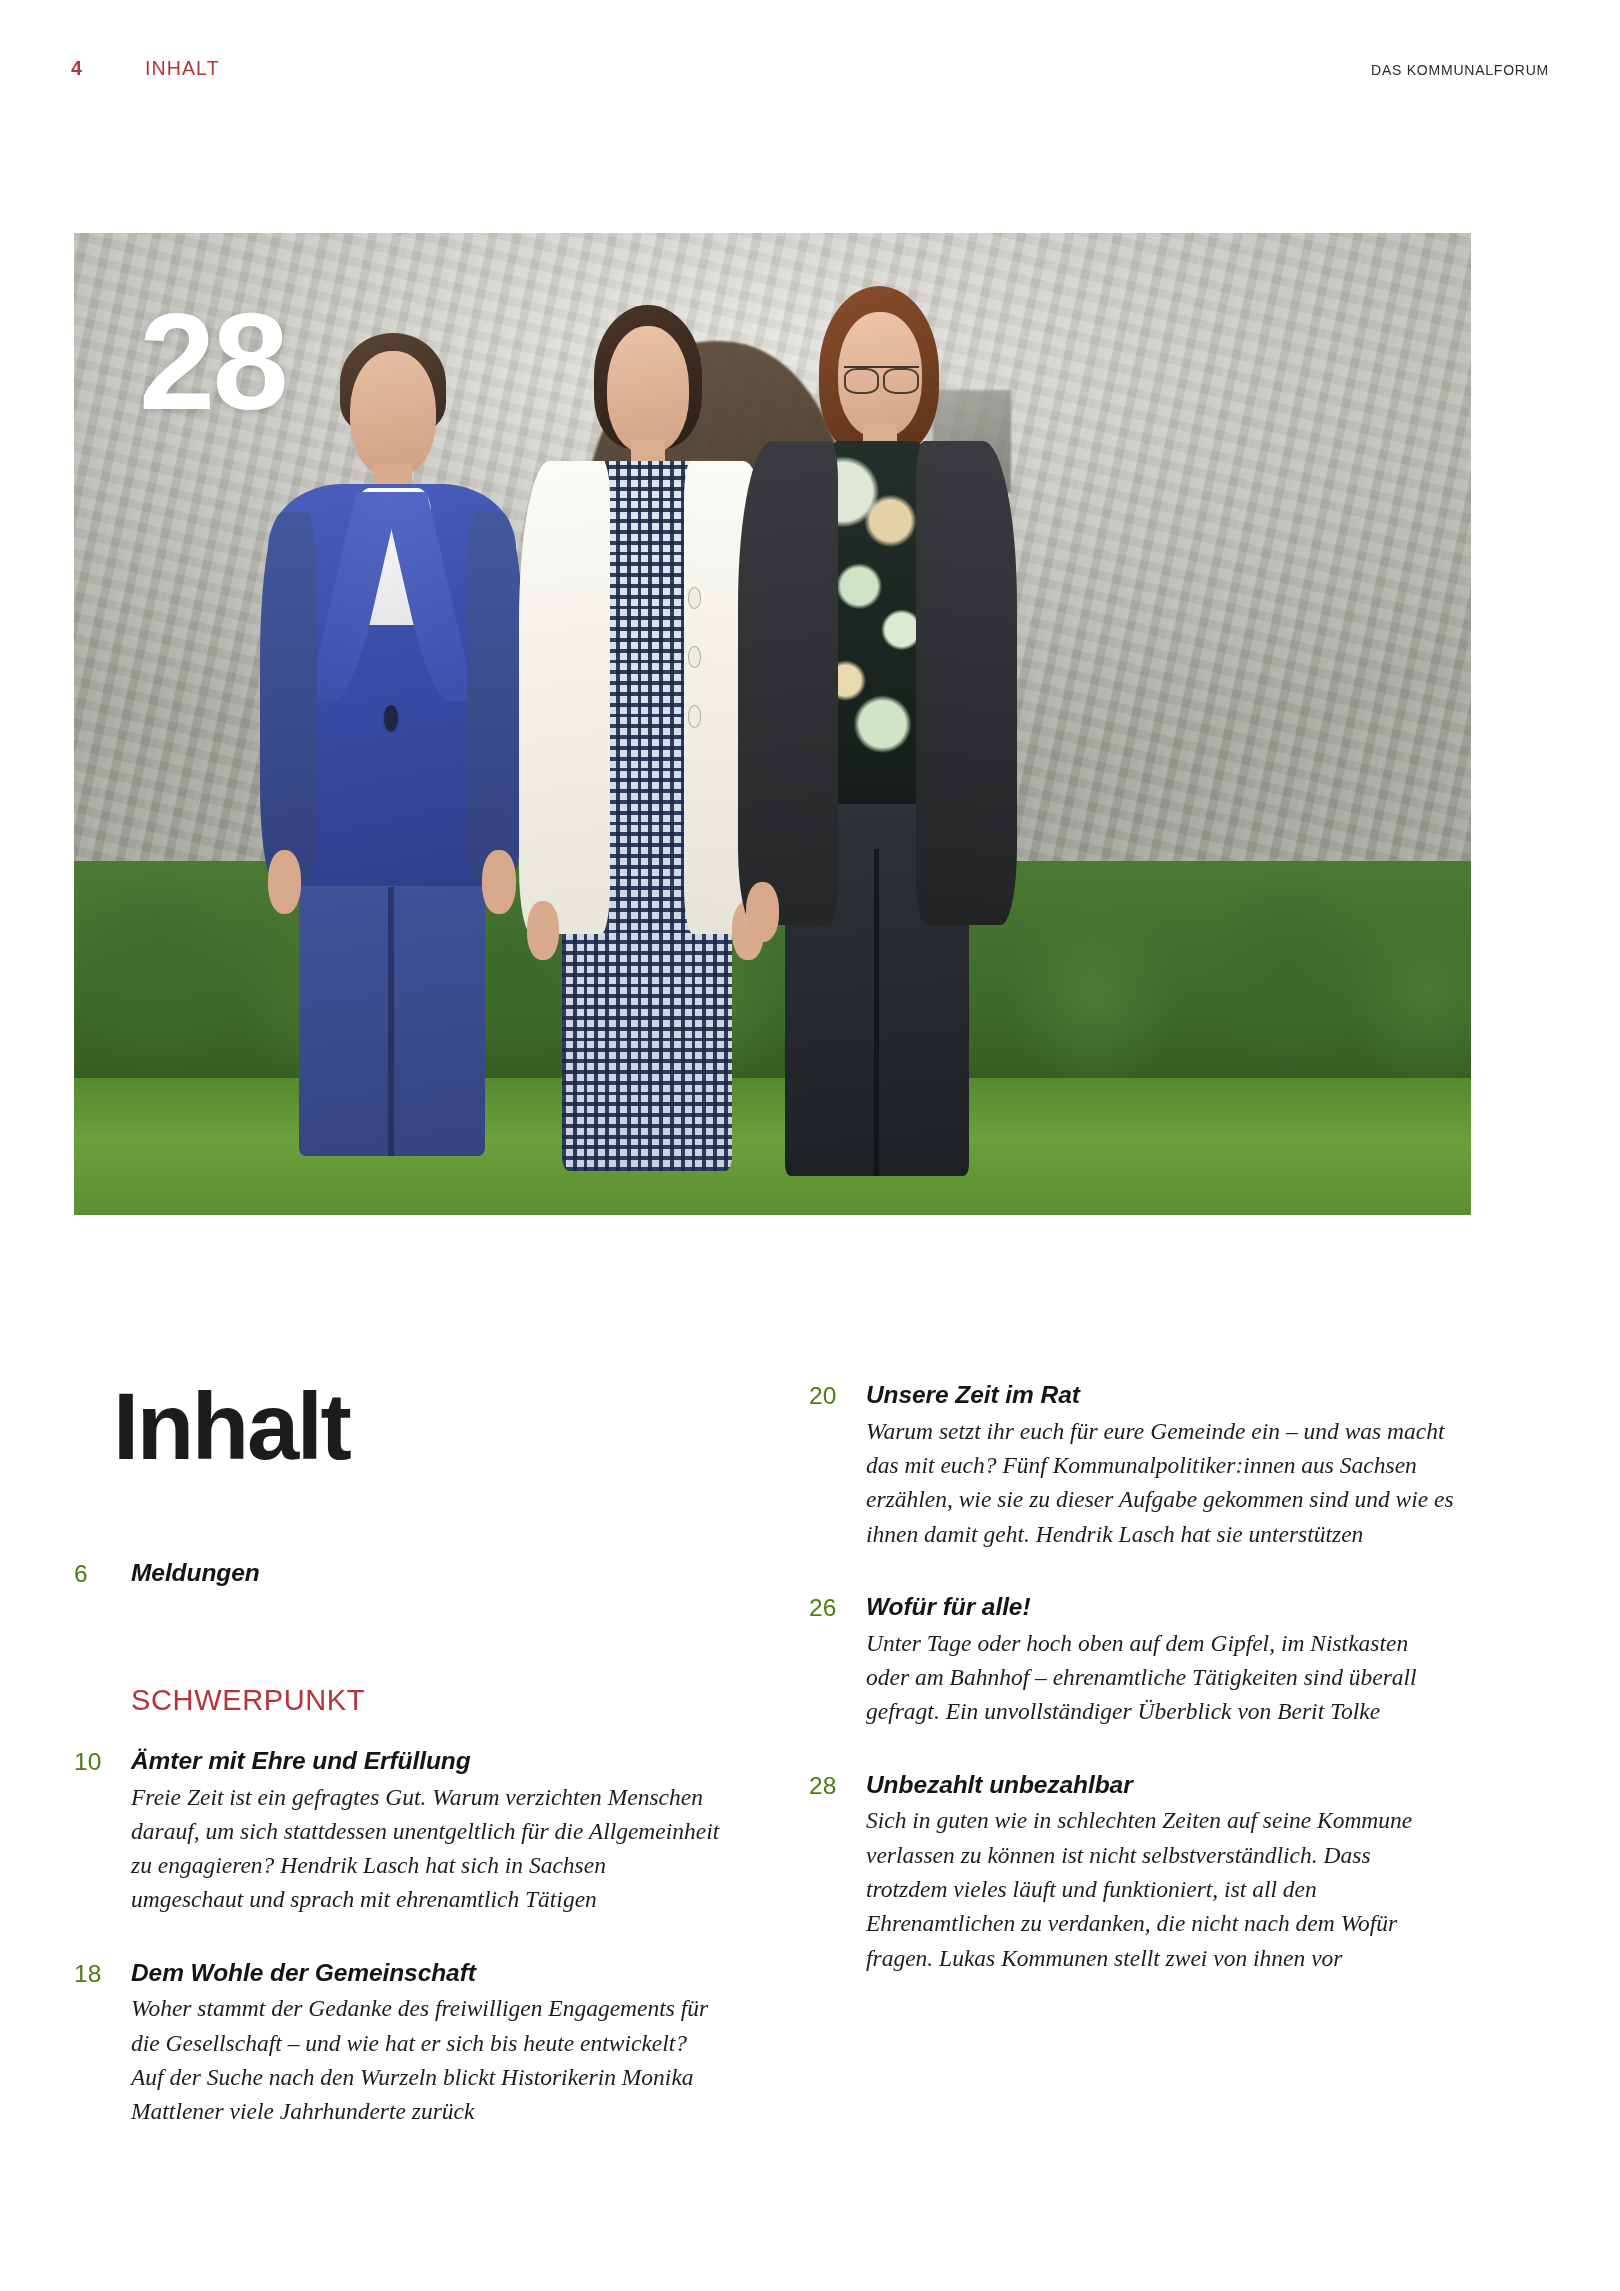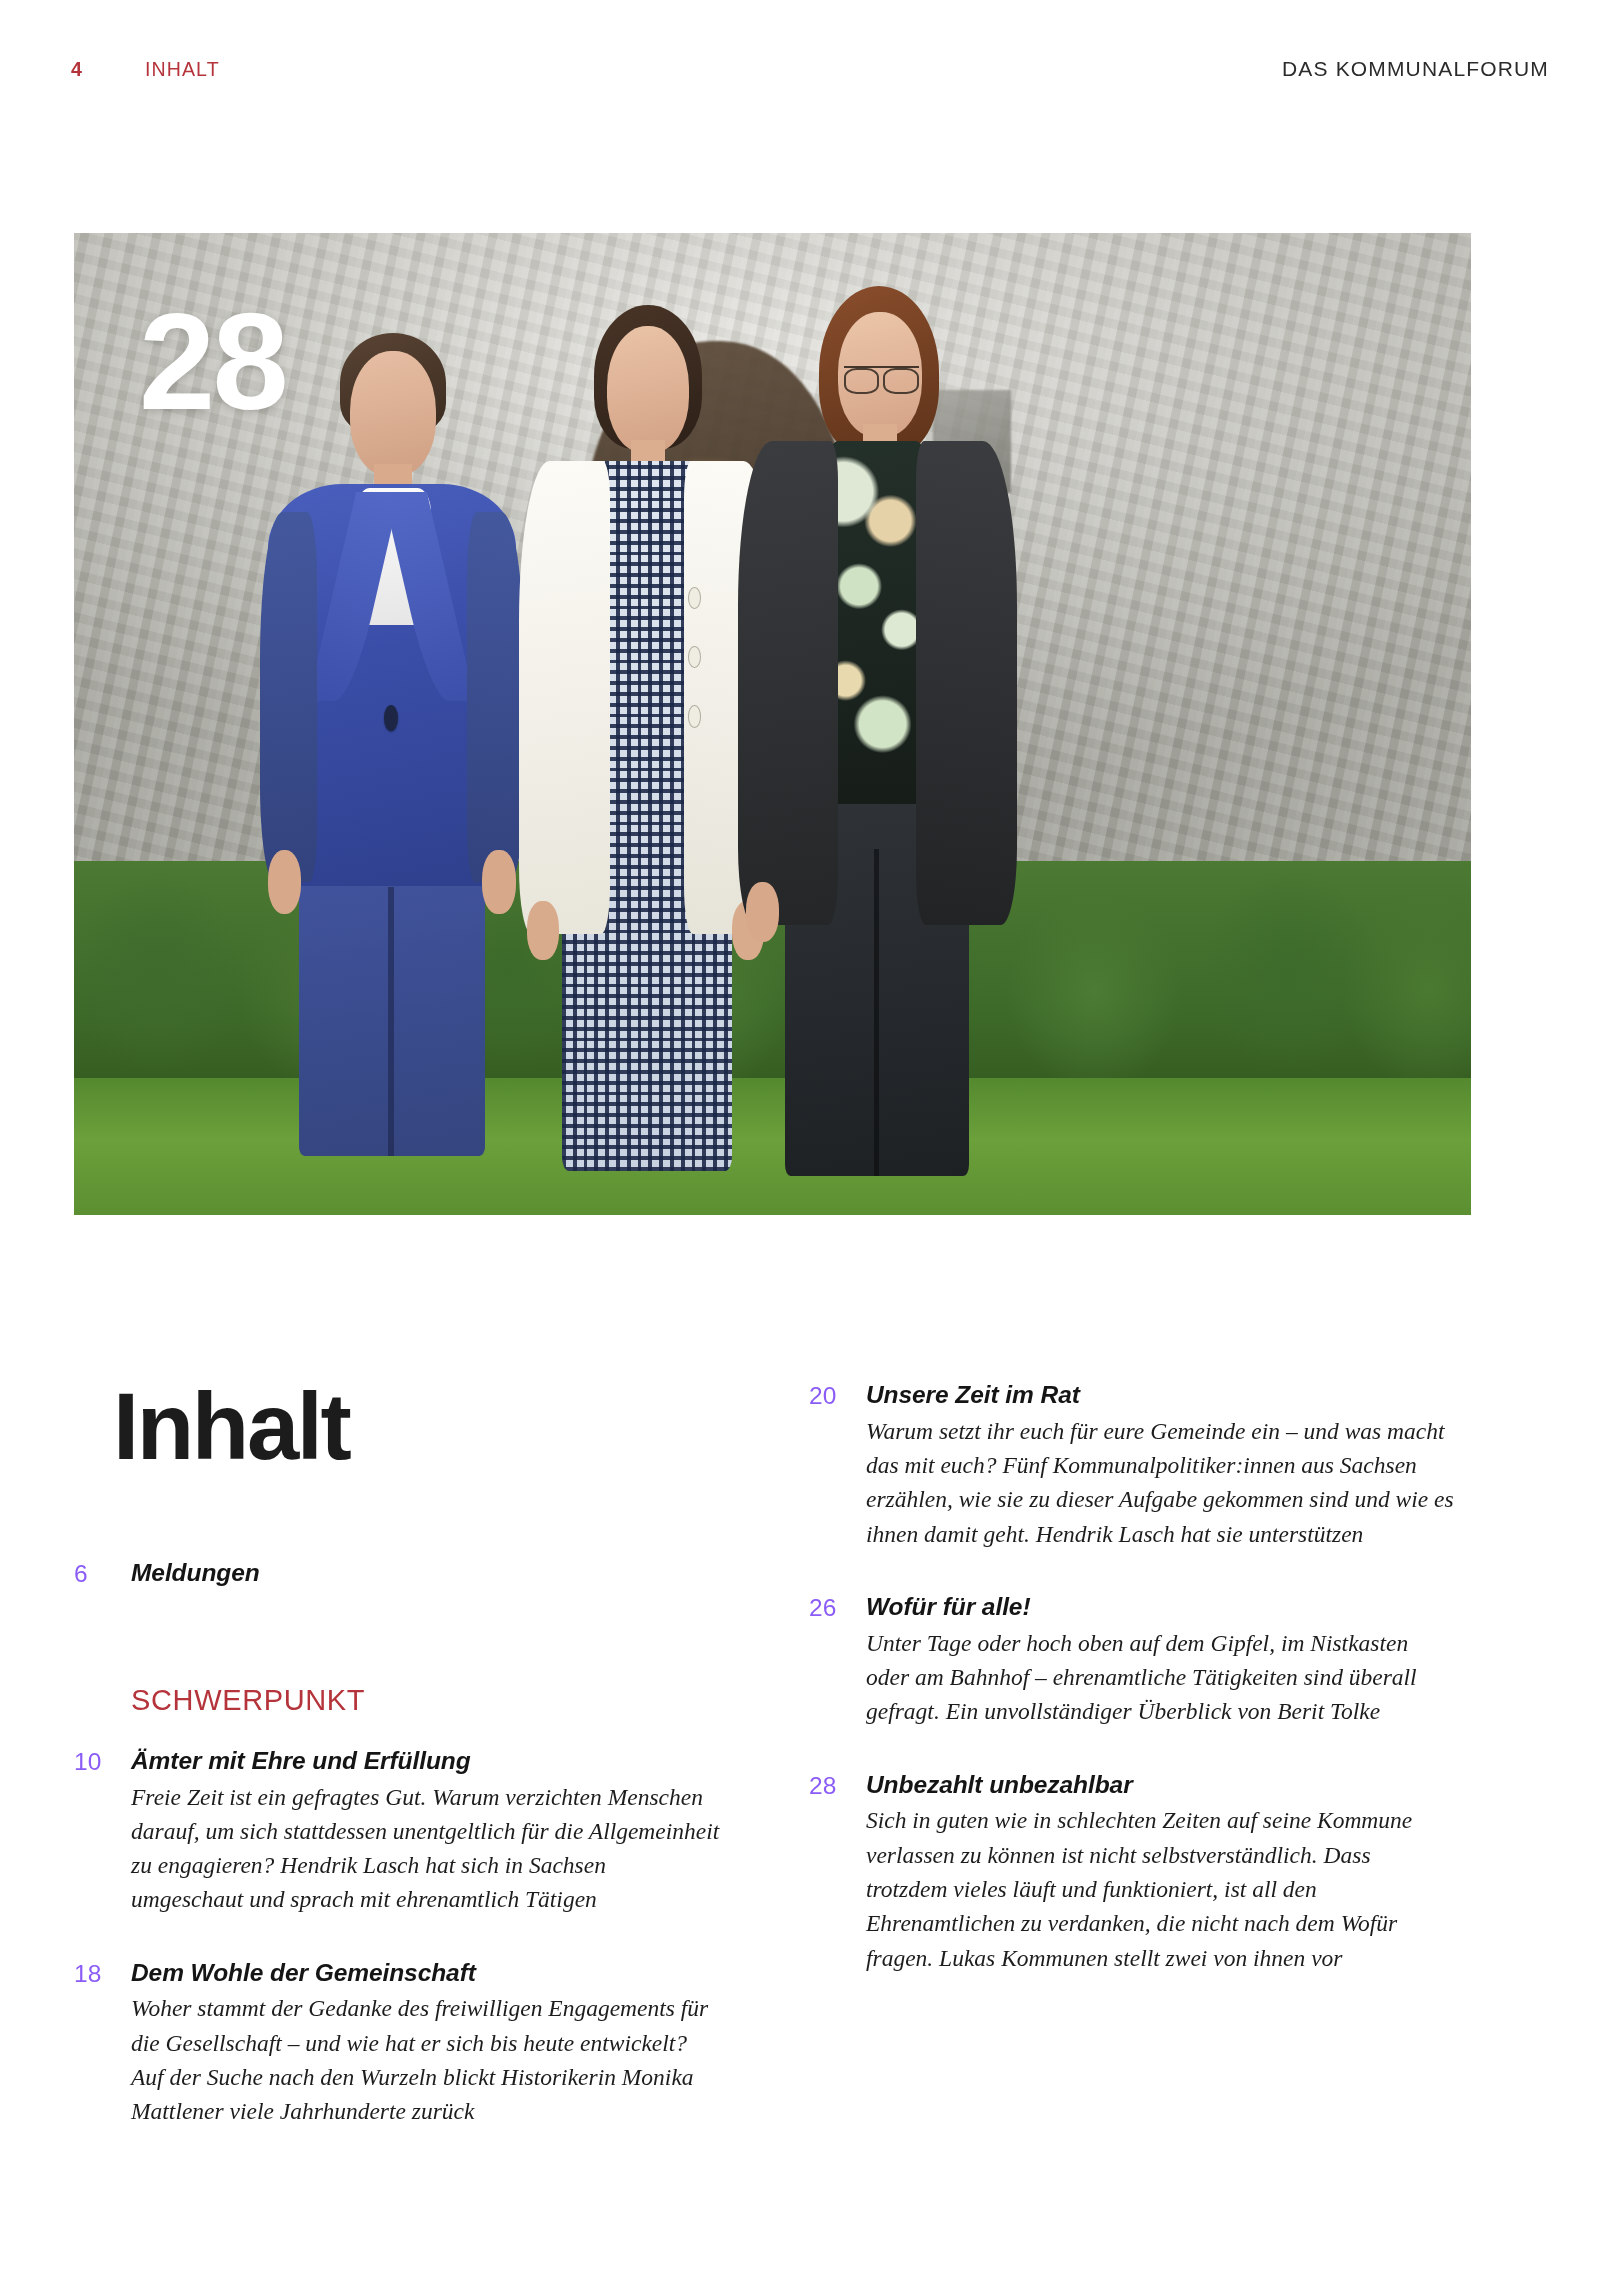--- a/index.html
+++ b/index.html
@@ -42,21 +42,21 @@
     flex: none;
   }
   .rh-section {
     font-size: 19.6px;
     font-weight: normal;
     color: #b5333a;
     letter-spacing: 0.055em;
   }
   .rh-masthead {
     margin-left: auto;
-    font-size: 21px;
+    font-size: 14px;
     font-weight: normal;
     color: #2b2b2b;
     letter-spacing: 0.055em;
     text-align: center;
   }
 
   
   .hero {
     position: absolute;
     left: 74px;
@@ -400,21 +400,21 @@
 
   .entry {
     display: flex;
     margin-bottom: 41px;
   }
   .entry-page {
     width: 57px;
     flex: none;
     font-size: 24.5px;
     font-weight: normal;
-    color: #8b5cf6;
+    color: #4d7c0f;
     line-height: 1.22;
     padding-top: 1px;
     letter-spacing: 0.01em;
   }
   .entry-body {
     flex: 1;
     min-width: 0;
     font-style: italic;
   }
   .entry-title {

